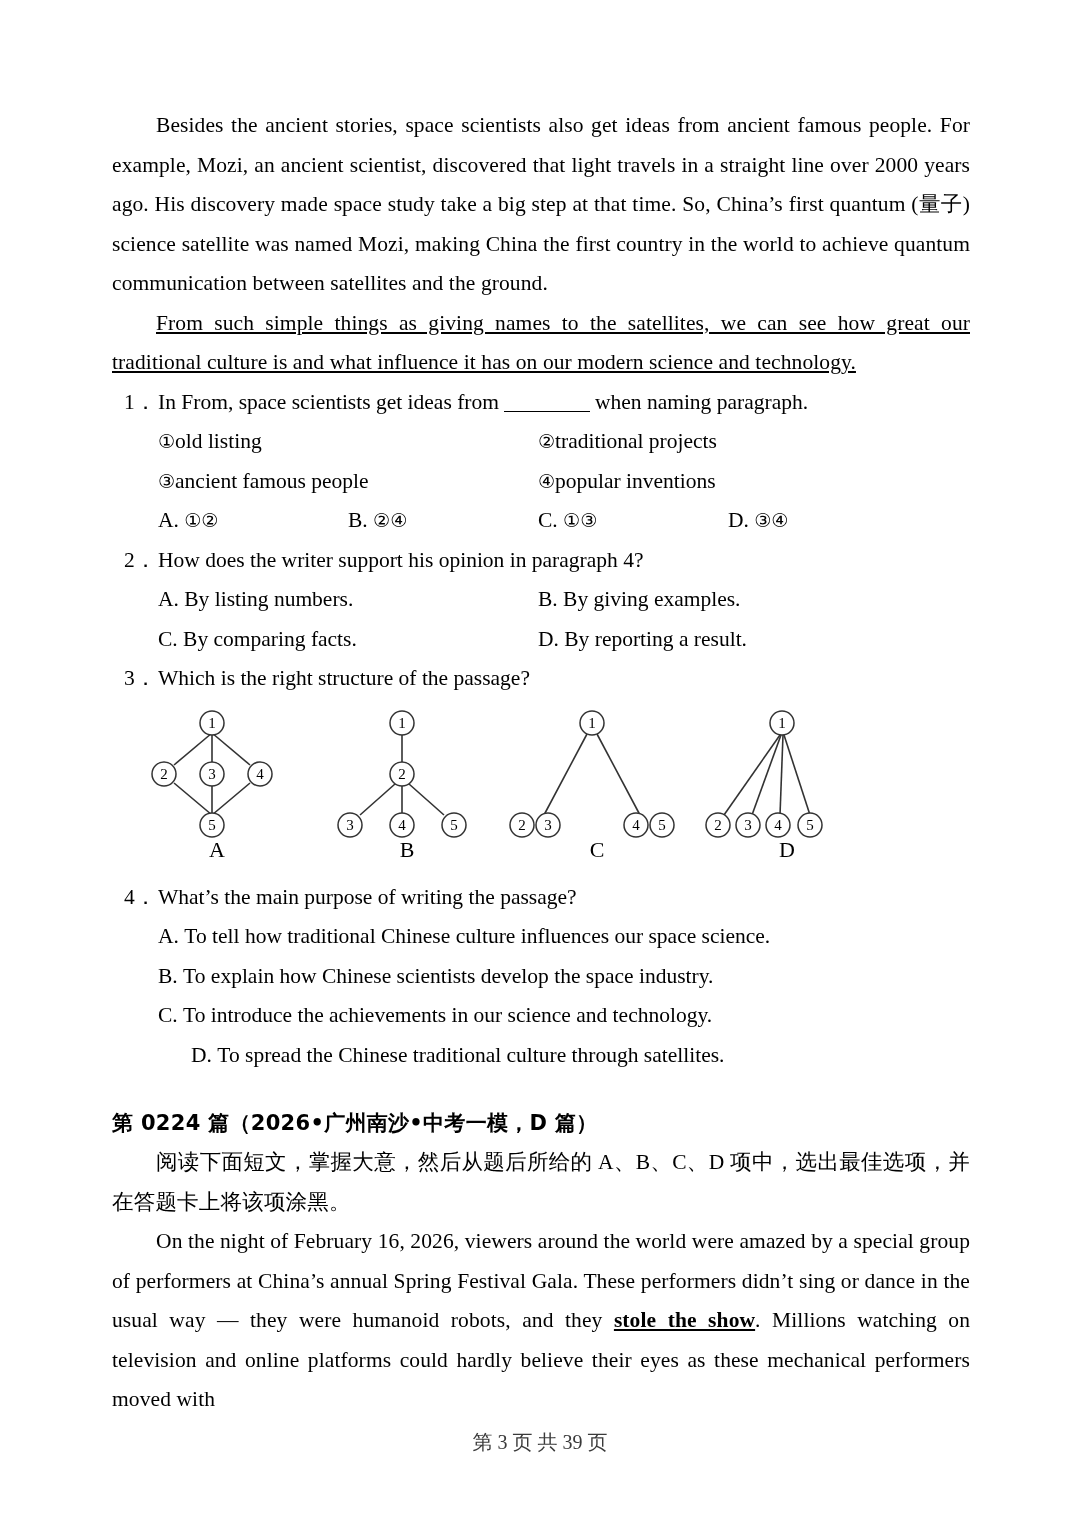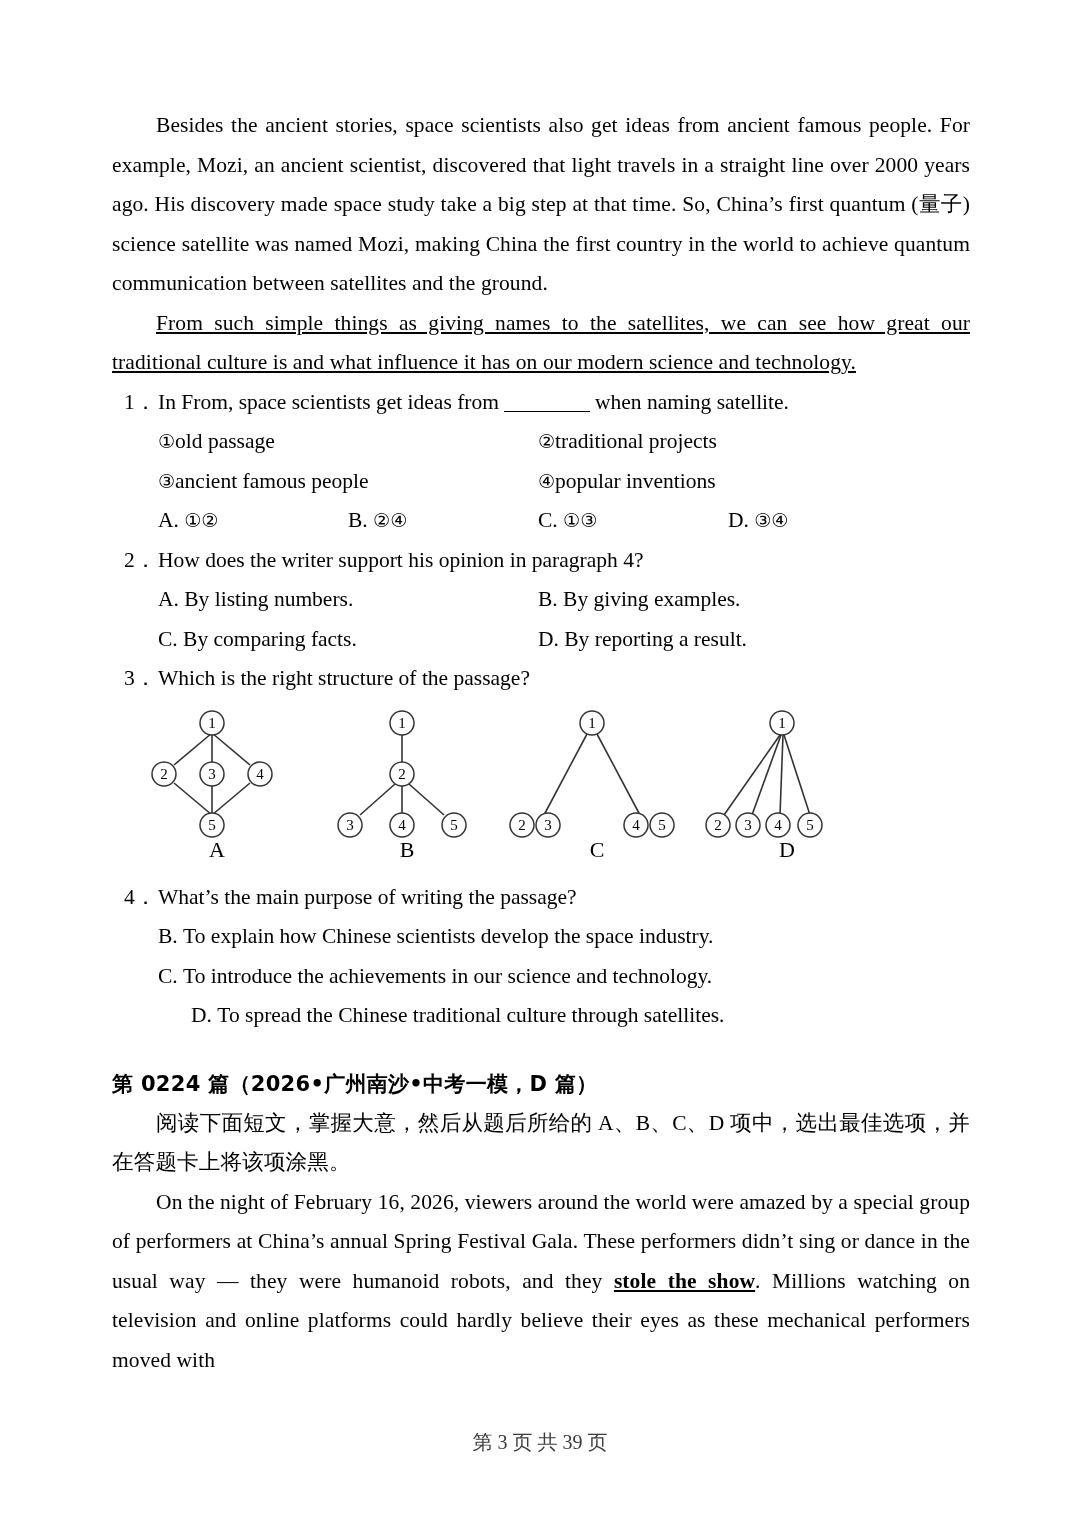--- a/index.html
+++ b/index.html
@@ -145,26 +145,26 @@
 <div class="page">
 
   <p class="para para-top">Besides the ancient stories, space scientists also get ideas from ancient famous people. For example, Mozi, an ancient scientist, discovered that light travels in a straight line over 2000 years ago. His discovery made space study take a big step at that time. So, China’s first quantum (量子) science satellite was named Mozi, making China the first country in the world to achieve quantum communication between satellites and the ground.</p>
 
   <p class="para para-gap">From such simple things as giving names to the satellites, we can see how great our traditional culture is and what influence it has on our modern science and technology.</p>
 
   <div class="qblock">
     <div class="qline">
       <span class="qnum">1．</span>
       <span class="qtext">
-        <span>In From, space scientists get ideas from</span><span class="blank"></span><span>when naming satellite.</span>
+        <span>In From, space scientists get ideas from</span><span class="blank"></span><span>when naming paragraph.</span>
       </span>
     </div>
 
     <div class="optrow">
-      <span class="col"><span class="circnum">①</span><span>old passage</span></span>
+      <span class="col"><span class="circnum">①</span><span>old listing</span></span>
       <span class="col"><span class="circnum">②</span><span>traditional projects</span></span>
     </div>
 
     <div class="optrow">
       <span class="col"><span class="circnum">③</span><span>ancient famous people</span></span>
       <span class="col"><span class="circnum">④</span><span>popular inventions</span></span>
     </div>
 
     <div class="optrow4">
       <span class="col4"><span>A.</span>&nbsp;<span class="circnum">①②</span></span>
@@ -303,20 +303,23 @@
 
     </div>
   </div>
 
   <div class="qblock">
     <div class="qline">
       <span class="qnum">4．</span>
       <span class="qtext">What’s the main purpose of writing the passage?</span>
     </div>
     <div class="optrow">
+      <span class="col" style="flex:1 1 auto;width:auto;"><span>A.</span>&nbsp;<span>To tell how traditional Chinese culture influences our space science.</span></span>
+    </div>
+    <div class="optrow">
       <span class="col" style="flex:1 1 auto;width:auto;"><span>B.</span>&nbsp;<span>To explain how Chinese scientists develop the space industry.</span></span>
     </div>
     <div class="optrow">
       <span class="col" style="flex:1 1 auto;width:auto;"><span>C.</span>&nbsp;<span>To introduce the achievements in our science and technology.</span></span>
     </div>
     <div class="optrow">
       <span class="col" style="flex:1 1 auto;width:auto;margin-left:33px;"><span>D.</span>&nbsp;<span>To spread the Chinese traditional culture through satellites.</span></span>
     </div>
   </div>
 

